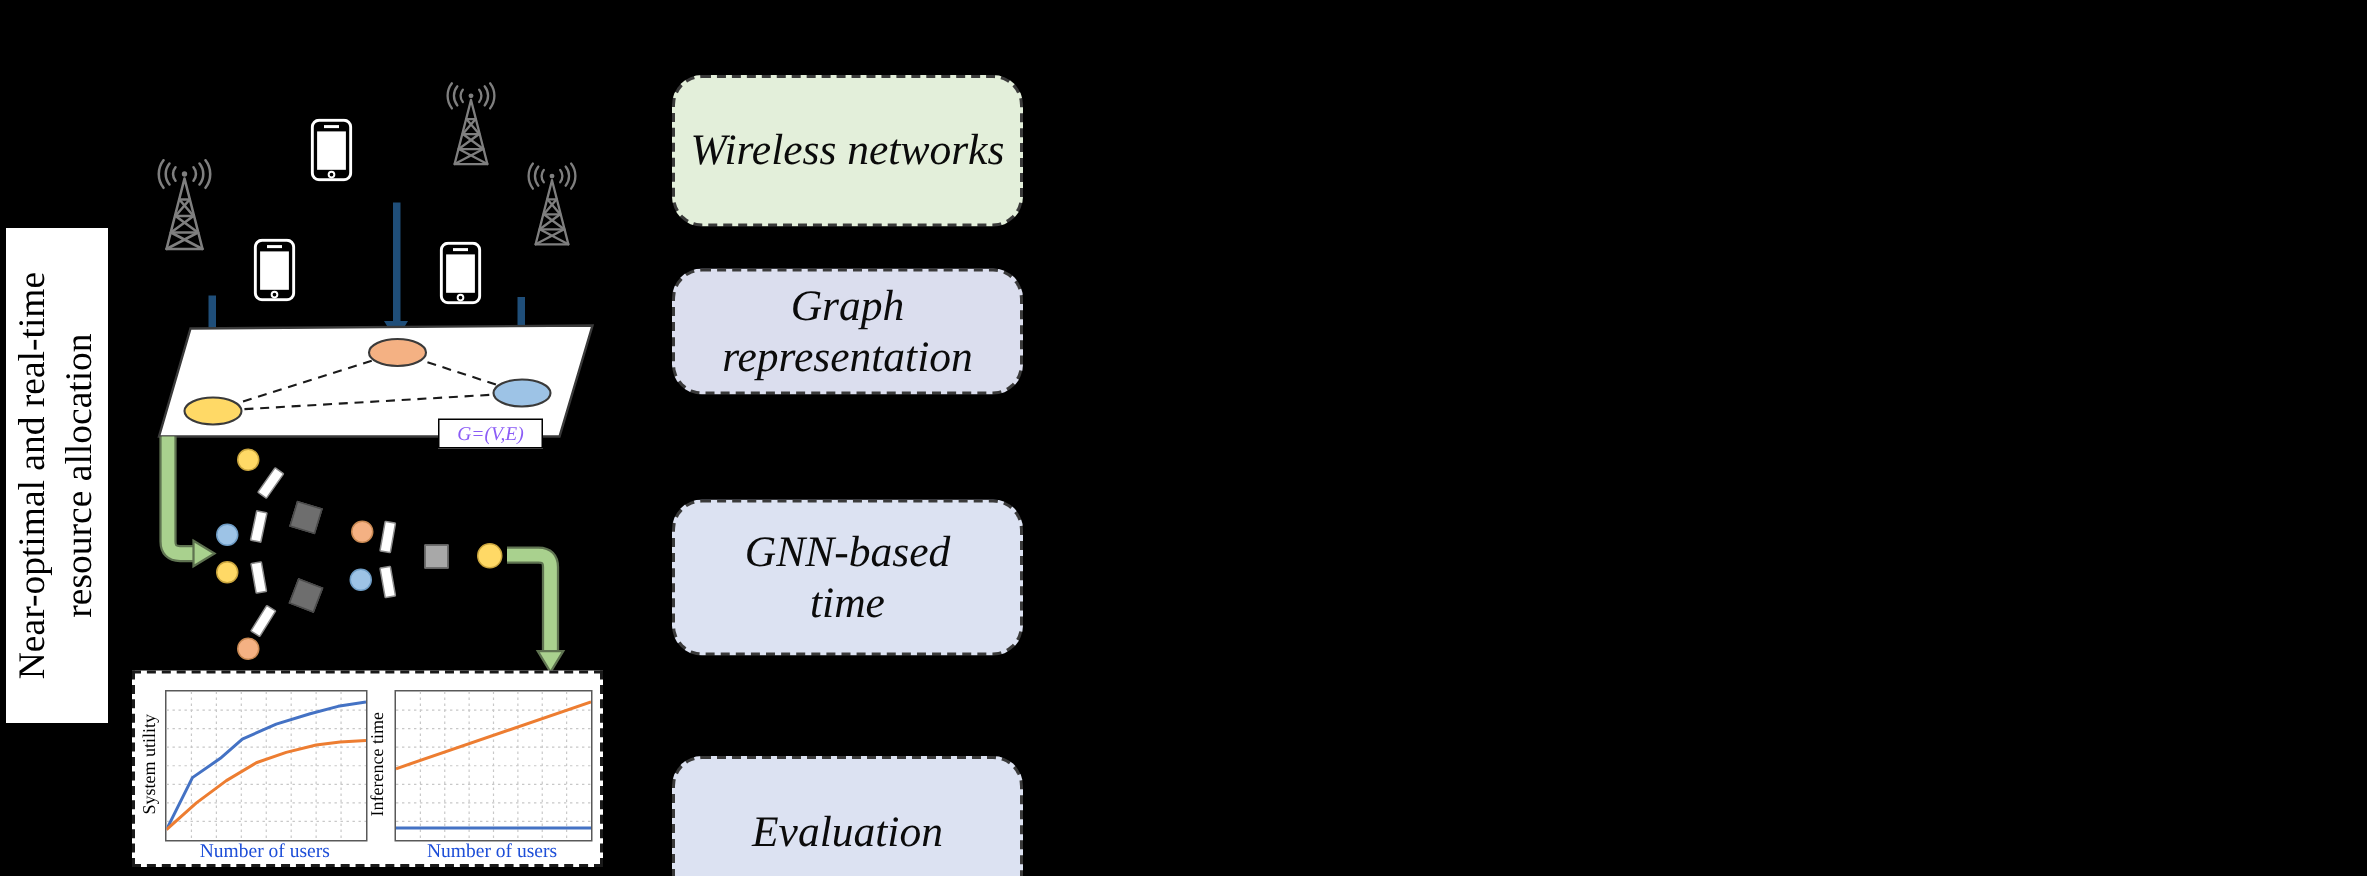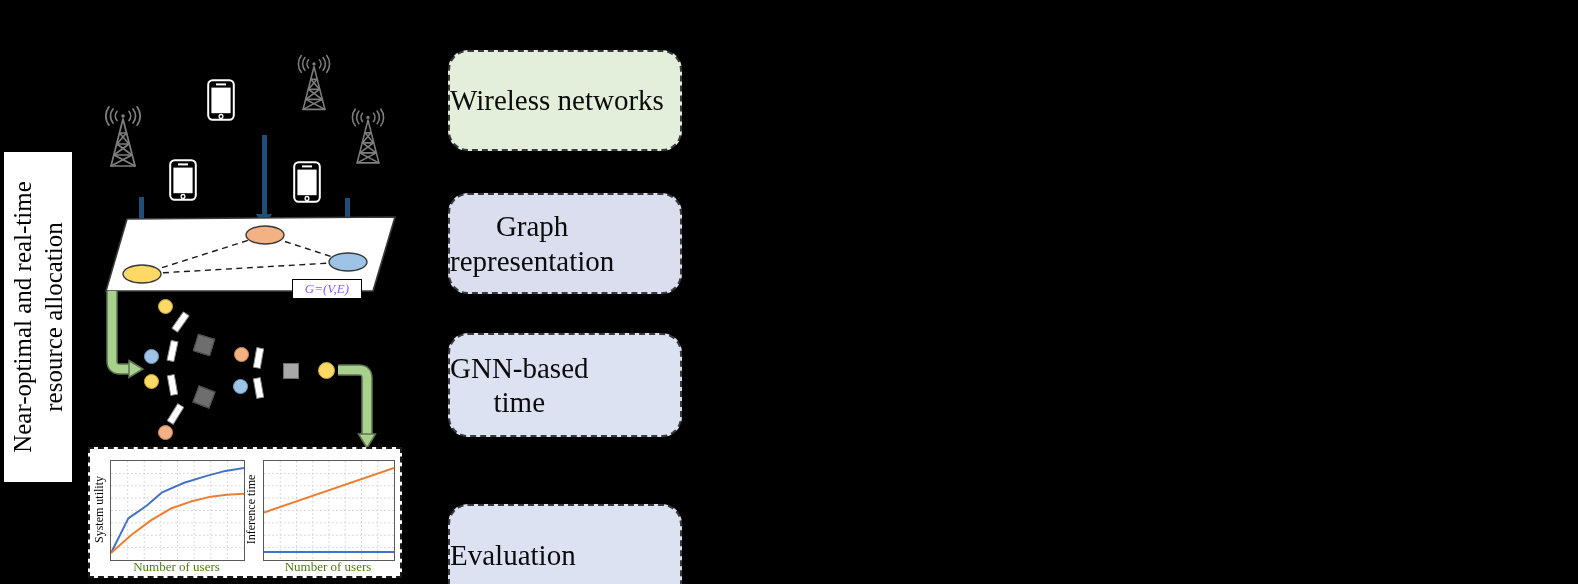--- a/index.html
+++ b/index.html
@@ -5,24 +5,24 @@
   html,body{margin:0;padding:0;background:#000;}
   .canvas{position:relative;width:1578px;height:584px;background:#000;overflow:hidden;
           font-family:"Liberation Serif","DejaVu Serif",serif;}
   
   .side-label{position:absolute;left:2px;top:150px;width:72px;height:334px;background:#ffffff;
               border:2px solid #000;box-sizing:border-box;}
   .side-label .rot{position:absolute;left:50%;top:50%;width:340px;transform:translate(-50%,-50%) rotate(-90deg);
                    text-align:center;font-size:25px;line-height:1.22;color:#000;white-space:pre-line;}
   
   .flow-box{position:absolute;left:448px;width:234px;border:2px dashed #3a3a3a;border-radius:20px;
-            box-sizing:border-box;display:flex;align-items:center;justify-content:flex-start;text-align:center;
-            font-size:29px;line-height:1.18;color:#0b0b0b;white-space:pre-line;}
+            box-sizing:border-box;display:flex;align-items:center;justify-content:center;text-align:center;
+            font-size:29px;line-height:1.18;color:#0b0b0b;white-space:pre-line;font-style:italic;}
   .fb1{top:50px;height:101px;}
-  .fb2{top:193px;height:101px;}
+  .fb2{top:179px;height:84px;}
   .fb3{top:333px;height:104px;}
   .fb4{top:478px;height:102px;margin-top:26px;}
   
   .icon{position:absolute;}
   
   .varrow-line{position:absolute;width:5px;background:#1f4e79;}
   .varrow-head{position:absolute;width:0;height:0;border-left:8px solid transparent;
                border-right:8px solid transparent;border-top:13px solid #1f4e79;}
   
   .plane-svg{position:absolute;left:100px;top:212px;}
@@ -38,21 +38,21 @@
   .sq.dark{background:#6e6e6e;border:1px solid #4a4a4a;}
   .sq.light{background:#a8a8a8;border:1px solid #6e6e6e;}
   .edge-dash{position:absolute;width:19px;height:6px;background:#fff;border:1px solid #8c8c8c;border-radius:1px;}
   .garrow-svg{position:absolute;left:100px;top:285px;}
   
   .eval-panel{position:absolute;left:88px;top:447px;width:314px;height:131px;background:#fff;
               border:2.5px dashed #1a1a1a;box-sizing:border-box;}
   .plot{position:absolute;background:#fff;border:1px solid #595959;}
   .ylabel-wrap{position:absolute;display:flex;align-items:center;justify-content:center;}
   .ylabel-wrap span{transform:rotate(-90deg);white-space:nowrap;font-size:12px;color:#000;}
-  .xlabel{position:absolute;text-align:center;font-size:13px;color:#4d7c0f;}
+  .xlabel{position:absolute;text-align:center;font-size:13px;color:#1d4ed8;}
 </style>
 </head>
 <body>
 
 <div class="canvas">
 
   <svg width="0" height="0" style="position:absolute" aria-hidden="true">
     <defs>
       <g id="tower">
         <g stroke="#7f7f7f" stroke-width="1.7" fill="none" stroke-linecap="round">

